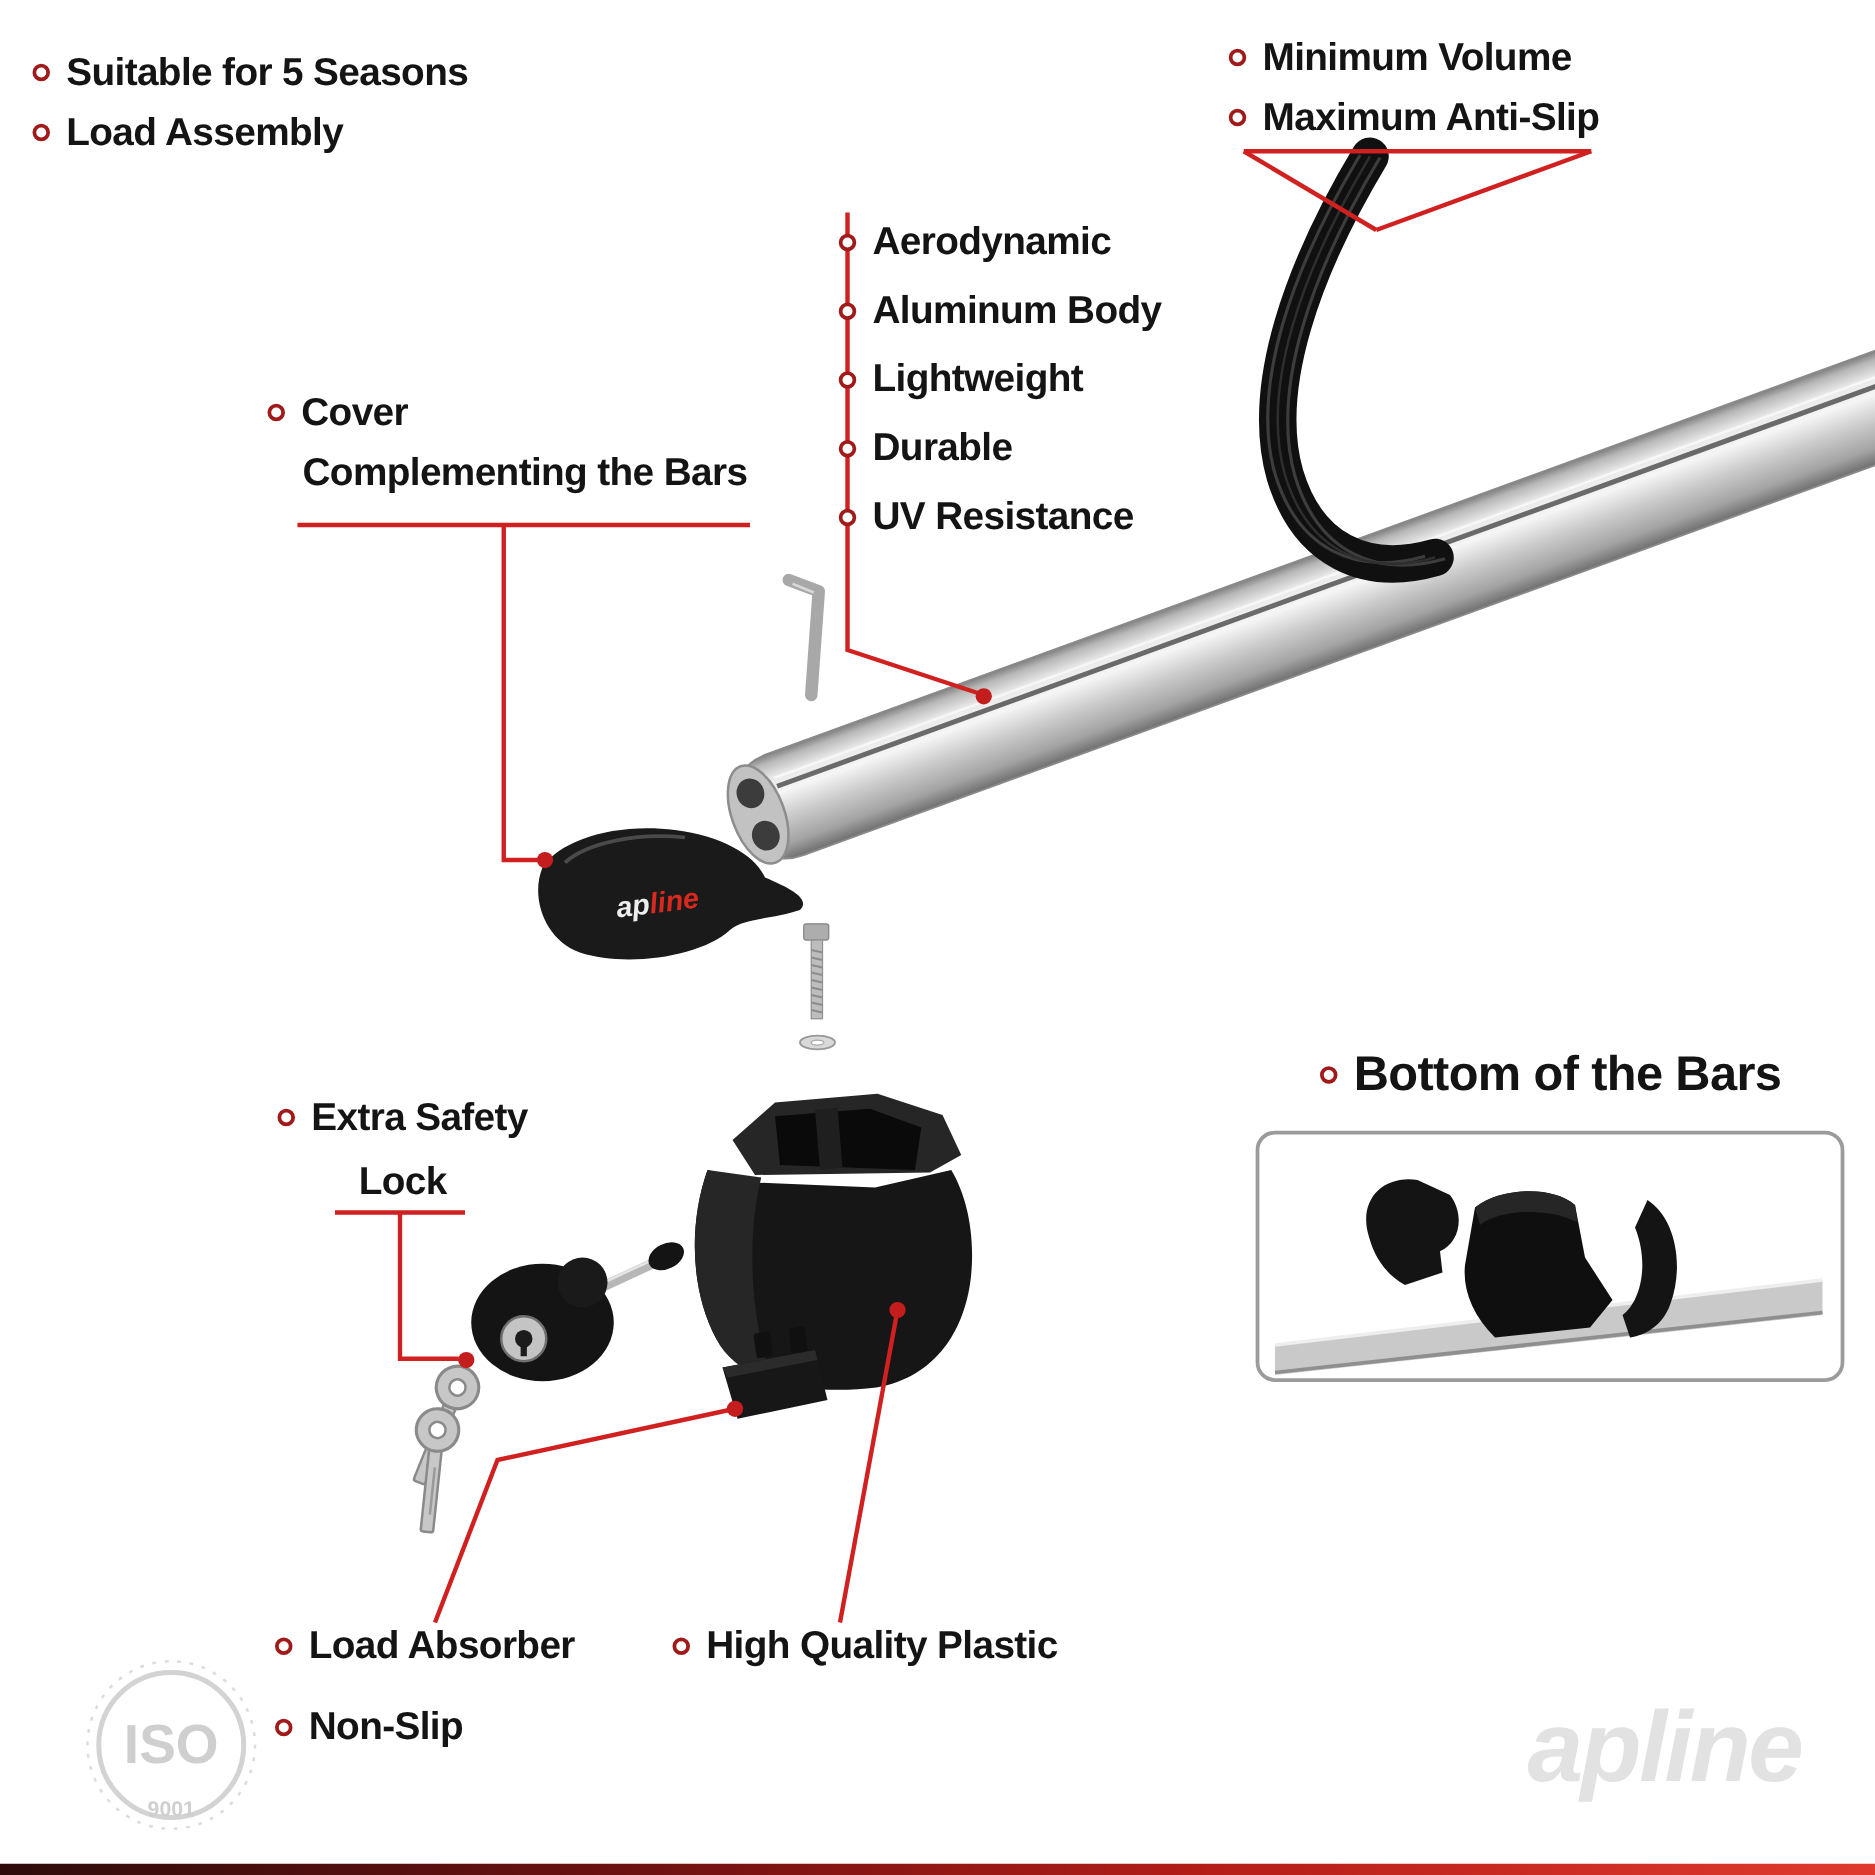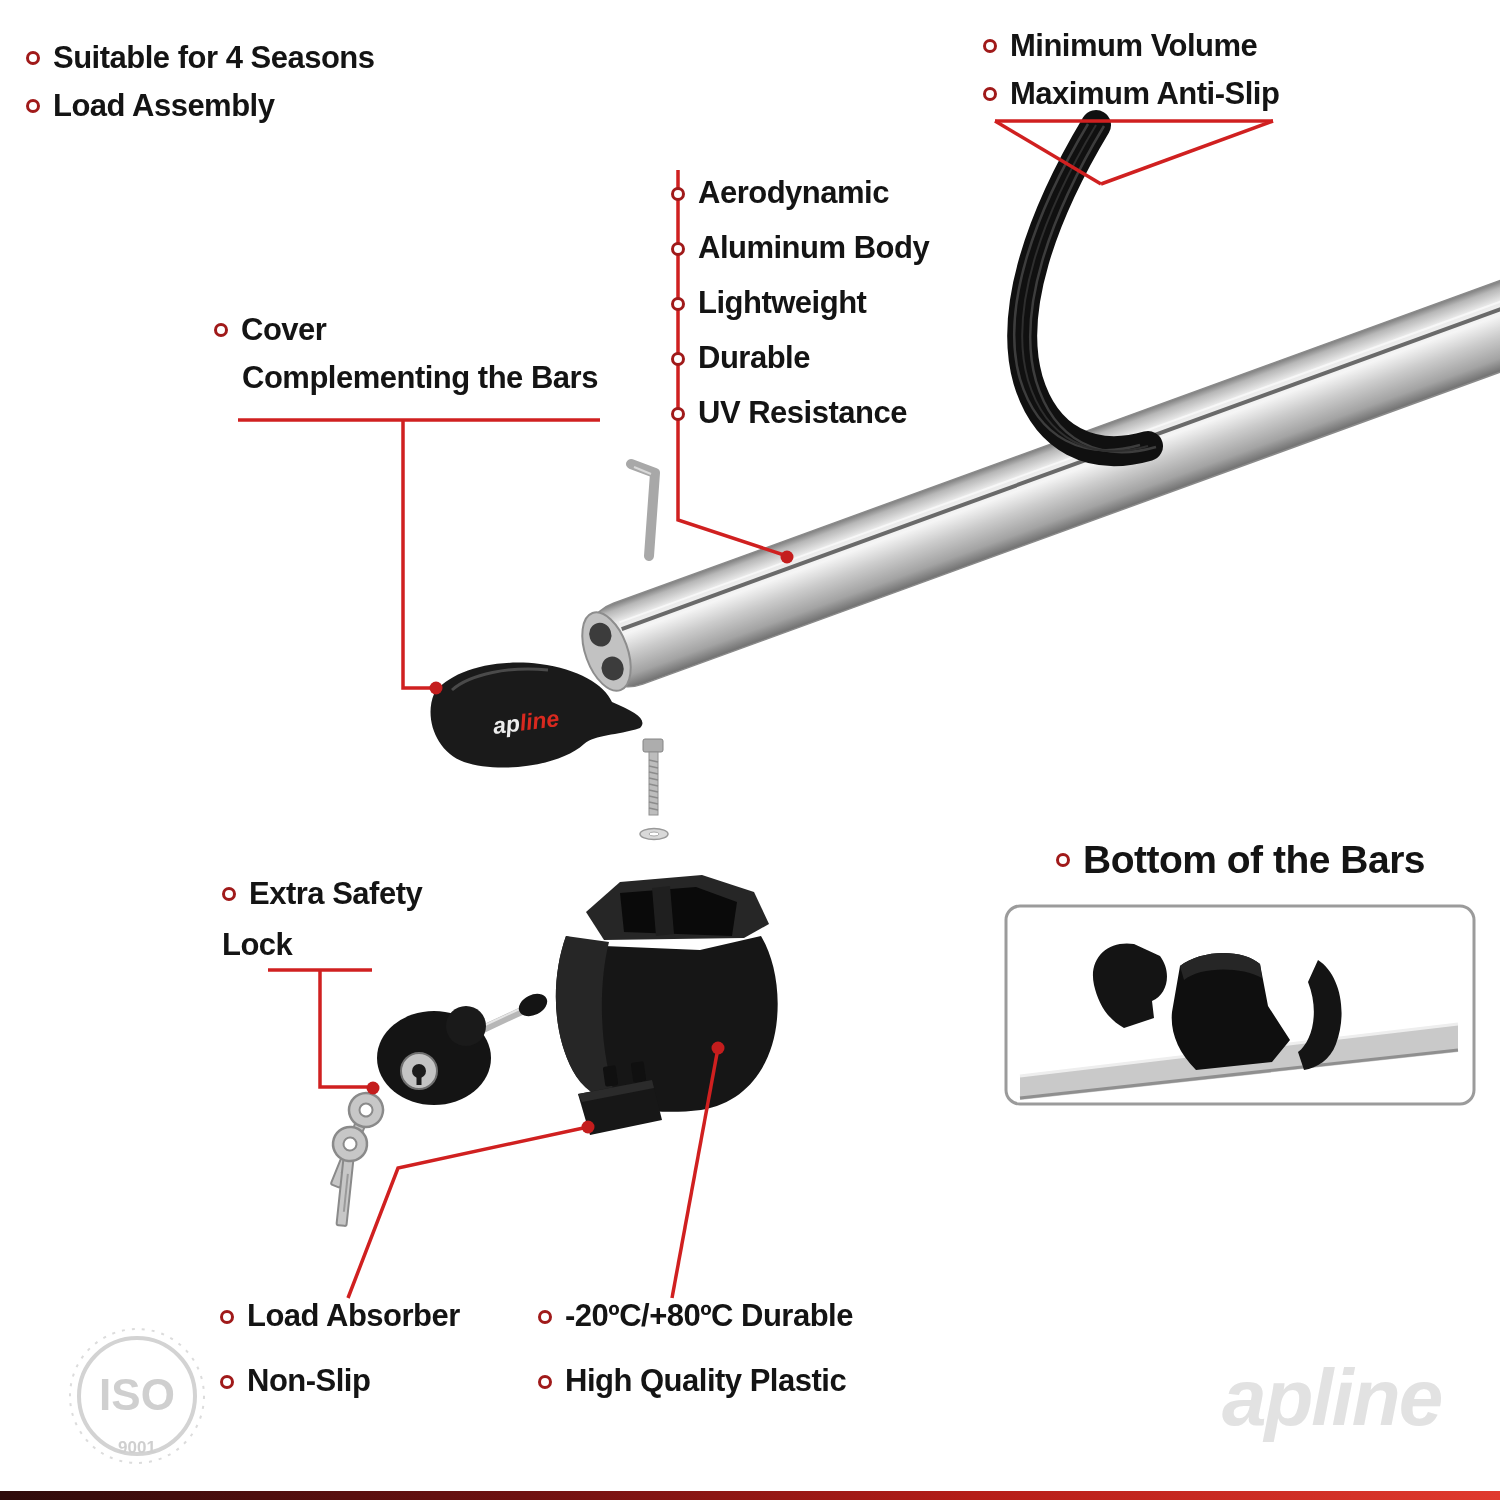--- a/index.html
+++ b/index.html
@@ -9,21 +9,21 @@
   }
   .art{position:absolute;left:0;top:0;width:1500px;height:1500px;}
   .label{position:absolute;font-weight:bold;font-size:31px;letter-spacing:-0.5px;line-height:1.1;white-space:nowrap;}
   .frow{display:flex;align-items:center;}
   .dot{
     flex:0 0 auto;width:8px;height:8px;border:3.5px solid #a01a1a;border-radius:50%;
     margin-right:13px;background:#ffffff;
   }
   .h48{height:48px;} .h55{height:55px;} .h44{height:44px;} .h65{height:65px;}
   .indent{margin-left:28px;margin-top:9px;}
-  .centered{margin-top:12px;}
+  .centered{text-align:center;margin-top:12px;}
   .watermark{
     position:absolute;left:1222px;top:1352px;font-size:80px;font-weight:bold;font-style:italic;
     letter-spacing:-2px;color:#e2e2e2;
   }
   .footer-bar{
     position:absolute;left:0;top:1491px;width:1500px;height:9px;
     background:linear-gradient(90deg,#2e0b0b 0%,#6f1111 35%,#b51d18 65%,#e03a2e 100%);
   }
 </style>
 </head>
@@ -159,21 +159,21 @@
       <circle cx="137" cy="1396" r="58" fill="none" stroke="#d3d3d3" stroke-width="4"></circle>
       <circle cx="137" cy="1396" r="67" fill="none" stroke="#dcdcdc" stroke-width="2" stroke-dasharray="3 7"></circle>
       <text x="137" y="1410" text-anchor="middle" font-size="44" font-weight="bold" fill="#cfcfcf">ISO</text>
       <text x="137" y="1453" text-anchor="middle" font-size="17" font-weight="bold" fill="#cfcfcf">9001</text>
     </g>
   </svg>
 
   <div class="label" style="left:26px;top:34px">
     <div class="frow h48">
       <span class="dot"></span>
-      <span>Suitable for 4 Seasons</span>
+      <span>Suitable for 5 Seasons</span>
     </div>
     <div class="frow h48">
       <span class="dot"></span>
       <span>Load Assembly</span>
     </div>
   </div>
 
   <div class="label" style="left:983px;top:22px">
     <div class="frow h48">
       <span class="dot"></span>
@@ -238,24 +238,20 @@
     </div>
     <div class="frow h65">
       <span class="dot"></span>
       <span>Non-Slip</span>
     </div>
   </div>
 
   <div class="label" style="left:538px;top:1284px">
     <div class="frow h65">
       <span class="dot"></span>
-      <span>-20ºC/+80ºC Durable</span>
-    </div>
-    <div class="frow h65">
-      <span class="dot"></span>
       <span>High Quality Plastic</span>
     </div>
   </div>
 
   <div class="watermark">apline</div>
 
   <div class="footer-bar"></div>
 
 </div>
 

